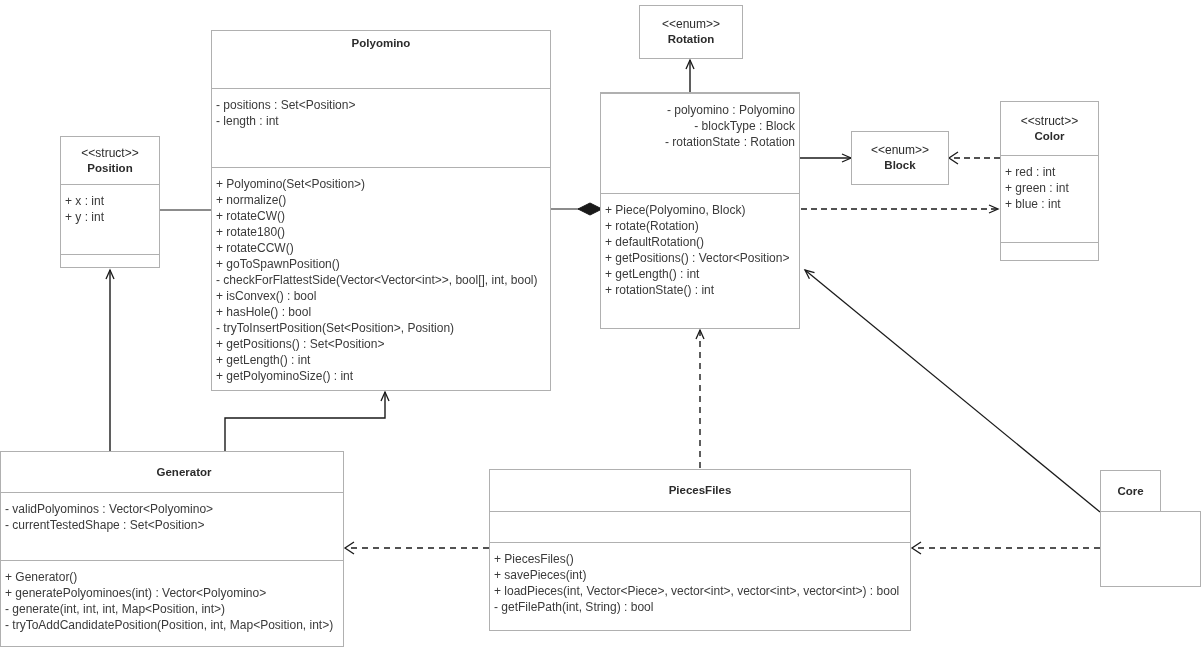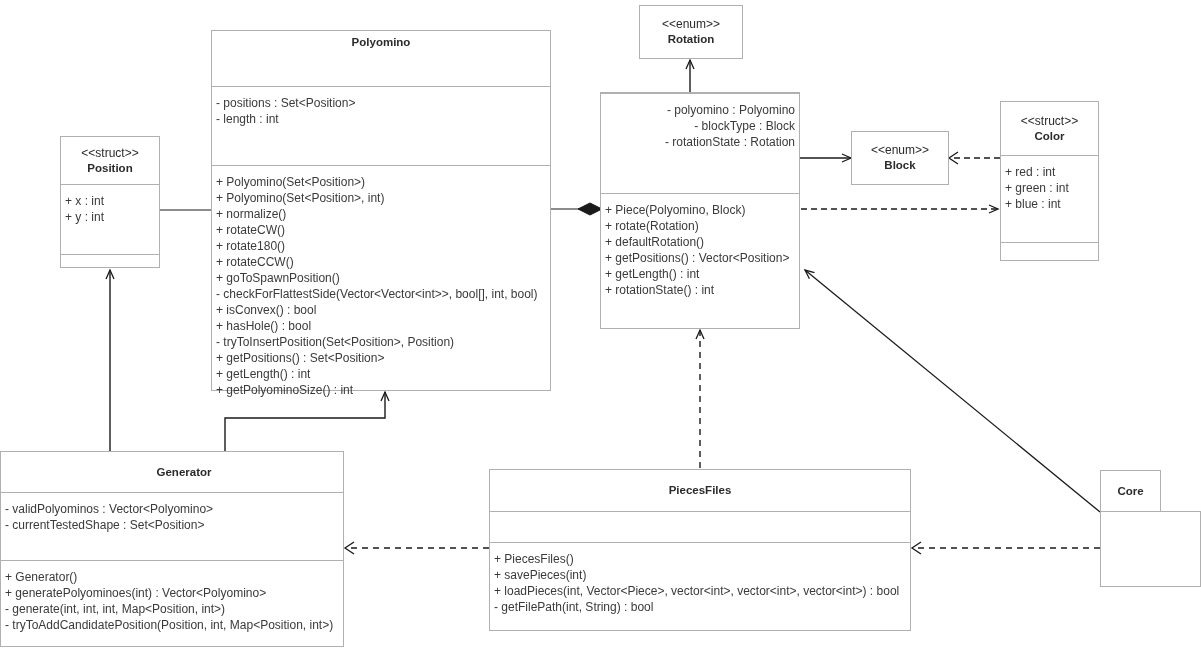--- a/index.html
+++ b/index.html
@@ -167,21 +167,20 @@
   <div class="uml-class" style="left:211px; top:30px; width:340px; height:361px;gap:32px;">
     <div class="uml-title" style="height:40px;">
       <span>Polyomino</span>
     </div>
     <div class="uml-compartment uml-sep" style="height:60px;">
       <span class="member">- positions : Set&lt;Position&gt;</span>
       <span class="member">- length : int</span>
     </div>
     <div class="uml-compartment uml-sep">
       <span class="member">+ Polyomino(Set&lt;Position&gt;)</span>
-      <span class="member">+ Polyomino(Set&lt;Position&gt;, int)</span>
       <span class="member">+ normalize()</span>
       <span class="member">+ rotateCW()</span>
       <span class="member">+ rotate180()</span>
       <span class="member">+ rotateCCW()</span>
       <span class="member">+ goToSpawnPosition()</span>
       <span class="member">- checkForFlattestSide(Vector&lt;Vector&lt;int&gt;&gt;, bool[], int, bool)</span>
       <span class="member">+ isConvex() : bool</span>
       <span class="member">+ hasHole() : bool</span>
       <span class="member">- tryToInsertPosition(Set&lt;Position&gt;, Position)</span>
       <span class="member">+ getPositions() : Set&lt;Position&gt;</span>

